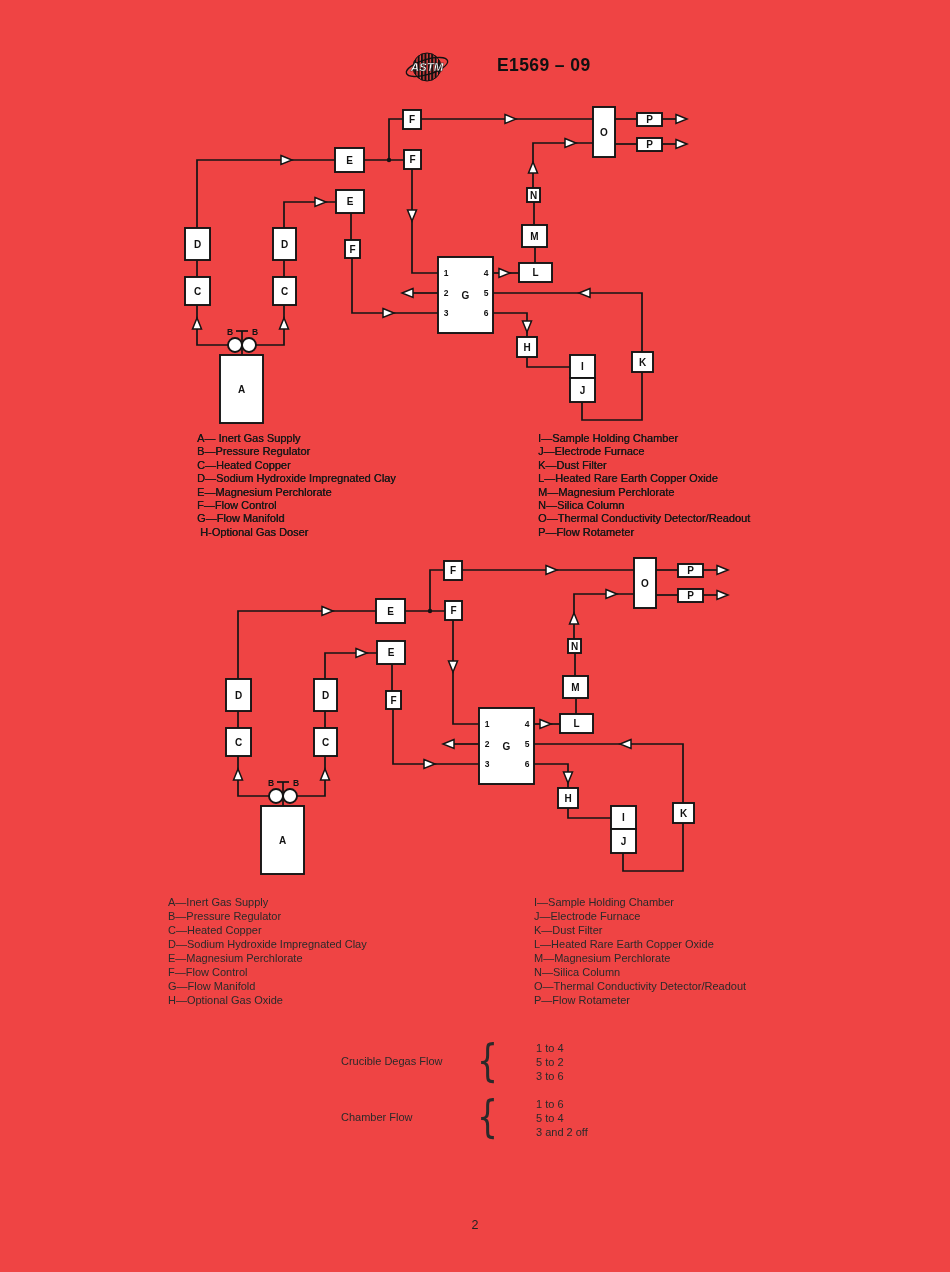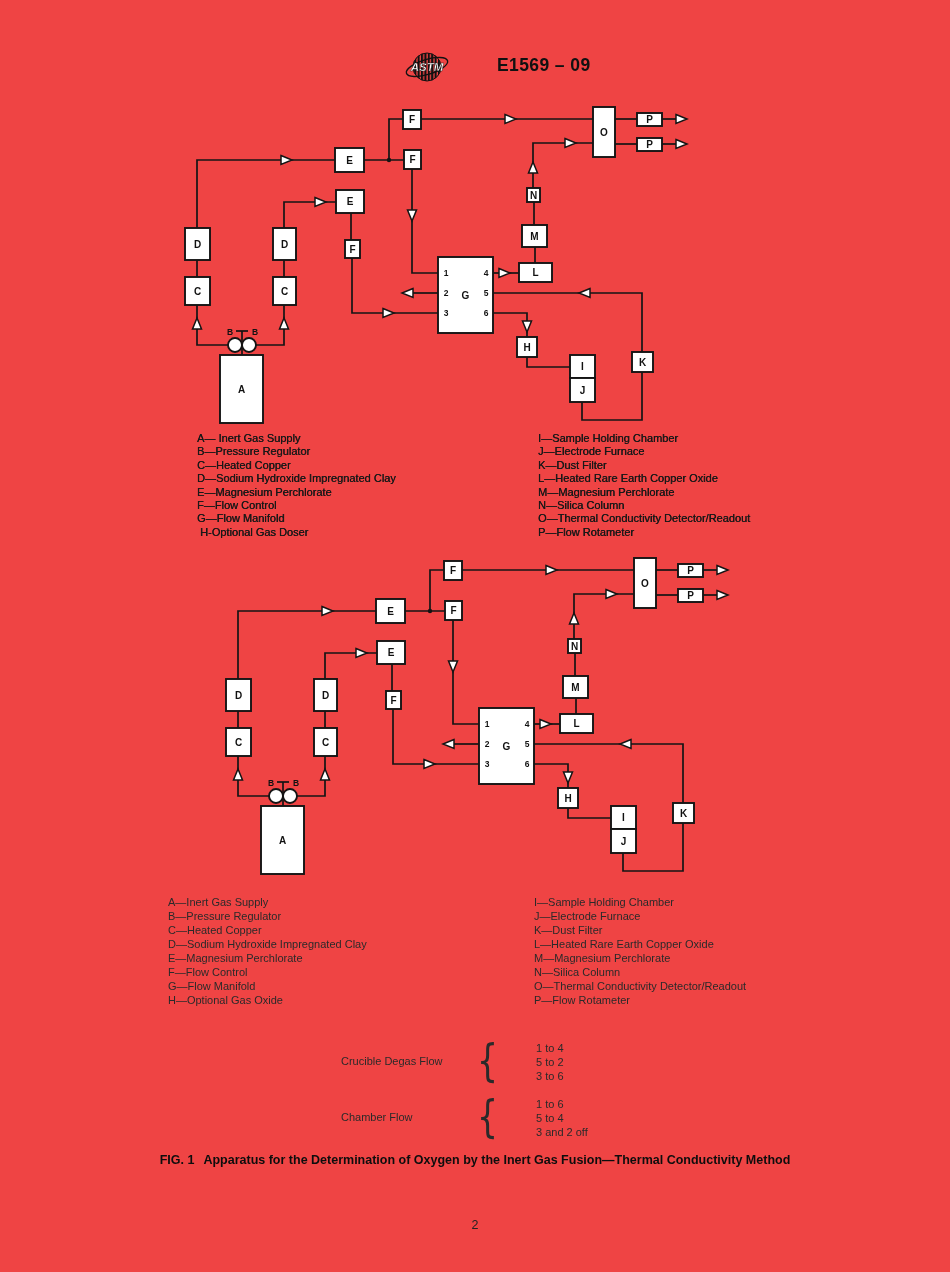--- a/index.html
+++ b/index.html
@@ -386,18 +386,15 @@
   </div>
 
   <div class="m-label" style="left:341px;top:1111px">Chamber Flow</div>
   <div class="brace" style="left:477px;top:1092px">{</div>
   <div class="m-items" style="left:536px;top:1097px">
     <div>1 to 6</div>
     <div>5 to 4</div>
     <div>3 and 2 off</div>
   </div>
 
-  <div class="caption">
-    <span>FIG. 1</span><span class="cap-text">Apparatus for the Determination of Oxygen by the Inert Gas Fusion—Thermal Conductivity Method</span>
-  </div>
   <div class="page-num">2</div>
 
 </div>
 
 </body></html>

